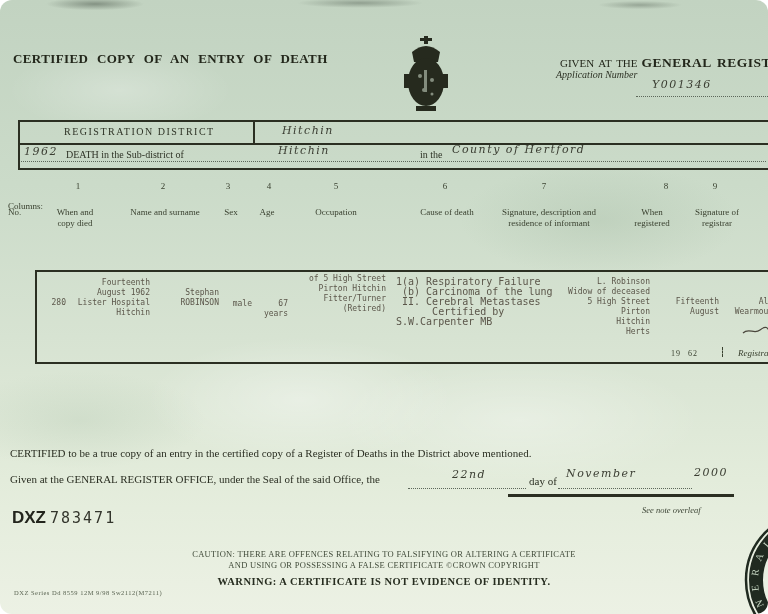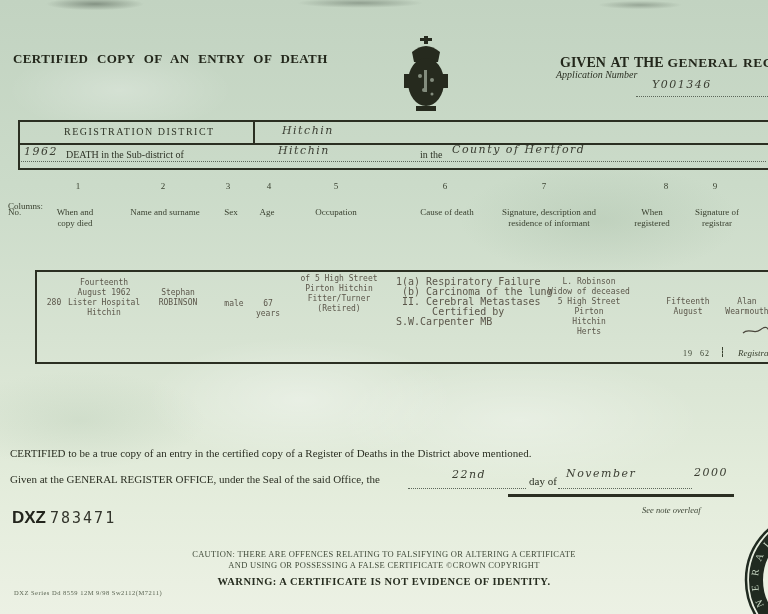--- a/index.html
+++ b/index.html
@@ -8,43 +8,44 @@
     background:
       radial-gradient(ellipse 70px 9px at 95px 4px, rgba(70,82,70,.5), transparent 70%),
       radial-gradient(ellipse 90px 7px at 360px 3px, rgba(70,82,70,.4), transparent 70%),
       radial-gradient(ellipse 60px 6px at 640px 5px, rgba(70,82,70,.35), transparent 70%),
       radial-gradient(ellipse 160px 60px at 120px 90px, rgba(255,255,255,.25), transparent 70%),
       radial-gradient(ellipse 200px 80px at 600px 220px, rgba(150,175,150,.25), transparent 70%),
       radial-gradient(ellipse 220px 90px at 300px 400px, rgba(255,255,255,.35), transparent 70%),
       radial-gradient(ellipse 180px 70px at 80px 420px, rgba(160,185,160,.22), transparent 70%),
       radial-gradient(ellipse 260px 90px at 520px 420px, rgba(255,255,255,.3), transparent 70%),
       linear-gradient(180deg,#c2d3c1 0%,#cbdbc9 30%,#d7e3d2 55%,#e3ecdb 78%,#ecf1e4 100%);
+    border-radius: 12px;
   }
   .abs{position:absolute;}
   .title{font-weight:bold;font-size:13px;letter-spacing:.4px;word-spacing:5px;color:#23271b;}
-  .given-small{font-weight:bold;font-size:14px;word-spacing:2px;color:#23271b;}
+  .given-small{font-weight:normal;font-size:11px;word-spacing:2px;color:#23271b;}
   .given-large{font-weight:bold;font-size:13.5px;letter-spacing:.5px;word-spacing:2px;color:#23271b;}
   .ital{font-style:italic;}
   .hand{font-family:"DejaVu Serif",serif;font-style:italic;font-size:11px;letter-spacing:1.5px;color:#3b3e33;white-space:nowrap;}
   .dotted{border-bottom:1.5px dotted #5c675a;height:1px;}
   .smallprint{font-size:10px;color:#2e3326;white-space:nowrap;}
   .colnum{font-size:9px;color:#39402f;text-align:center;width:30px;}
   .colhead{font-size:9px;line-height:10.5px;color:#39402f;text-align:center;white-space:pre-line;}
-  .type{font-family:"DejaVu Sans Mono","Liberation Mono",monospace;font-size:8px;line-height:10px;color:#5b564a;white-space:pre-line;text-align:center;}
+  .type{font-family:"DejaVu Sans Mono","Liberation Mono",monospace;font-size:8px;line-height:10px;color:#5b564a;white-space:pre-line;text-align:right;}
   .type-pre{font-family:"DejaVu Sans Mono","Liberation Mono",monospace;font-size:10px;line-height:10px;color:#5b564a;white-space:pre;text-align:left;}
   .rule{background:#2b2f22;}
   .box{border:2px solid #2b2f22;}
   .footline{font-size:11px;color:#2b2f23;white-space:nowrap;}
   .serial-prefix{font-family:"Liberation Sans",sans-serif;font-weight:bold;font-size:17px;color:#23251d;}
   .serial-num{font-family:"DejaVu Sans Mono",monospace;font-size:15px;letter-spacing:2px;color:#33352c;}
   .note{font-size:8.5px;font-style:italic;color:#3c4435;}
   .caution{font-size:8.5px;letter-spacing:.3px;color:#424c3b;text-align:center;}
   .warning{font-size:10.5px;font-weight:bold;letter-spacing:.5px;color:#272d20;text-align:center;}
   .tiny{font-size:6.5px;letter-spacing:.5px;color:#5a6452;}
-  .regsmall{font-size:8px;color:#39402f;letter-spacing:1px;word-spacing:4px;margin-left:12px;}
+  .regsmall{font-size:8px;color:#39402f;letter-spacing:1px;word-spacing:4px;}
   .regital{font-size:9px;font-style:italic;color:#39402f;}
 </style>
 </head>
 <body>
 
 <div class="page">
 
   <div class="abs title" style="left:13px;top:51px;">CERTIFIED COPY OF AN ENTRY OF DEATH</div>
 
   <div class="abs" style="left:560px;top:53px;white-space:nowrap;">

